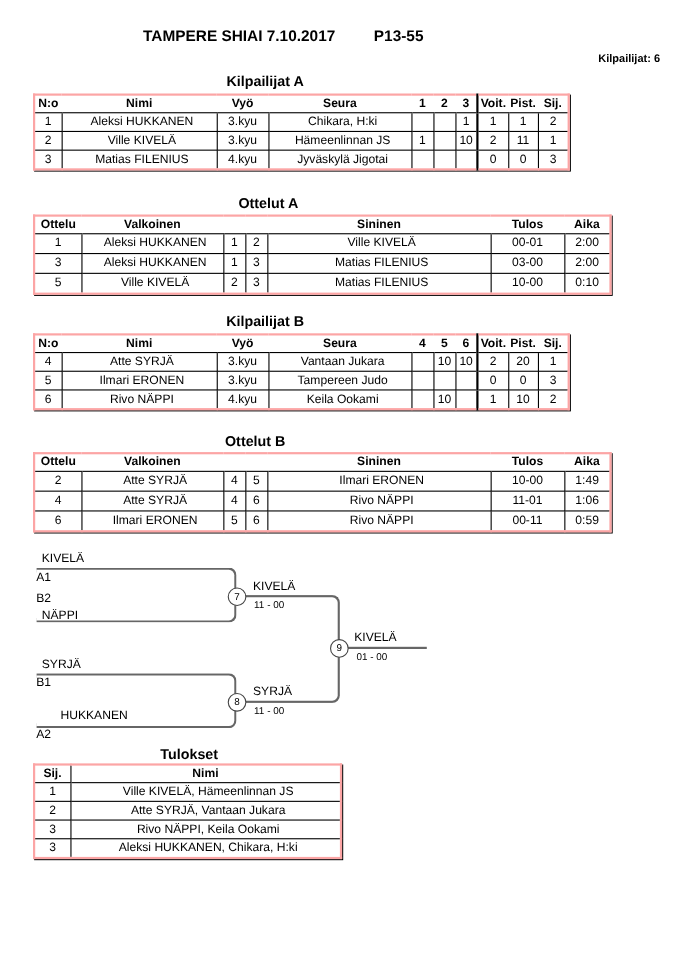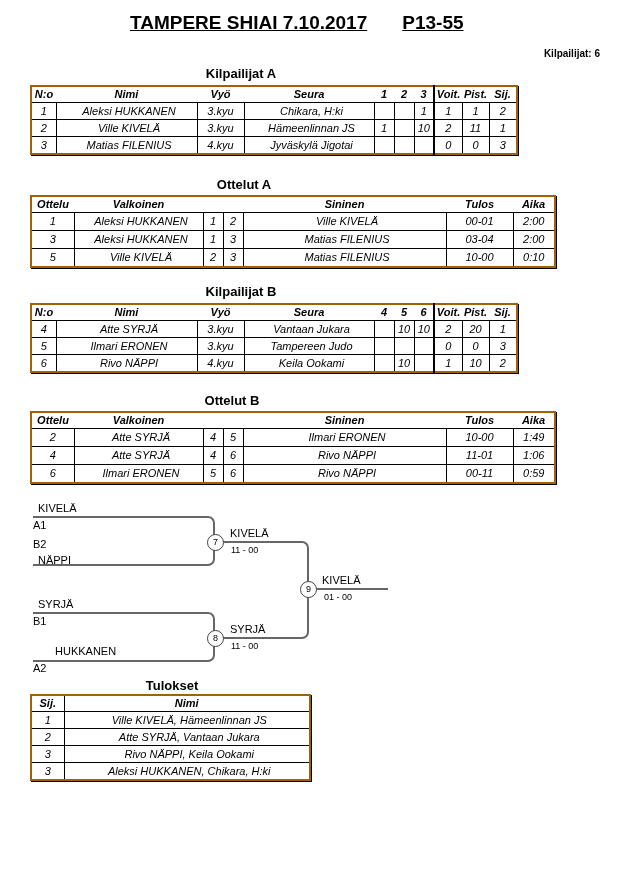--- a/index.html
+++ b/index.html
@@ -2,29 +2,29 @@
 <html><head>
 <meta charset="utf-8">
 <style>
   html,body{margin:0;padding:0;}
   body{
     width:630px;height:891px;background:#ffffff;position:relative;
     font-family:"Liberation Sans","DejaVu Sans",sans-serif;color:#000;
     overflow:hidden;
   }
   .abs{position:absolute;}
-  .page-title{top:12px;left:130px;font-size:19px;font-weight:bold;white-space:nowrap;text-decoration:underline;}
+  .page-title{top:24px;left:130px;font-size:14px;font-weight:bold;white-space:nowrap;}
   .page-title .gap{margin-left:35px;}
   .competitor-count{top:48px;left:440px;width:160px;text-align:right;font-size:10px;font-weight:bold;}
   .sec-heading{font-size:13px;font-weight:bold;width:200px;text-align:center;white-space:nowrap;}
 
   table.sheet{
     border-collapse:collapse;table-layout:fixed;background:#fff;
-    border:2px solid #a16207;box-shadow:1px 1px 0 #000;
-    font-size:11px;line-height:1;font-style:italic;
+    border:2px solid #fca5a5;box-shadow:1px 1px 0 #000;
+    font-size:11px;line-height:1;
   }
   table.sheet th{
     font-weight:bold;border-bottom:1px solid #000;height:15px;
     padding:0;text-align:center;overflow:hidden;white-space:nowrap;
   }
   table.sheet td{
     border:1px solid #000;height:17px;padding:0;text-align:center;
     overflow:hidden;white-space:nowrap;
   }
   table.sheet td.l{text-align:center;padding-left:5px;}
@@ -147,21 +147,21 @@
     <td class="l">Ville KIVELÄ</td>
     <td>00-01</td>
     <td>2:00</td>
   </tr>
   <tr>
     <td>3</td>
     <td class="l">Aleksi HUKKANEN</td>
     <td>1</td>
     <td>3</td>
     <td class="l">Matias FILENIUS</td>
-    <td>03-04</td>
+    <td>03-00</td>
     <td>2:00</td>
   </tr>
   <tr>
     <td>5</td>
     <td class="l">Ville KIVELÄ</td>
     <td>2</td>
     <td>3</td>
     <td class="l">Matias FILENIUS</td>
     <td>10-00</td>
     <td>0:10</td>

